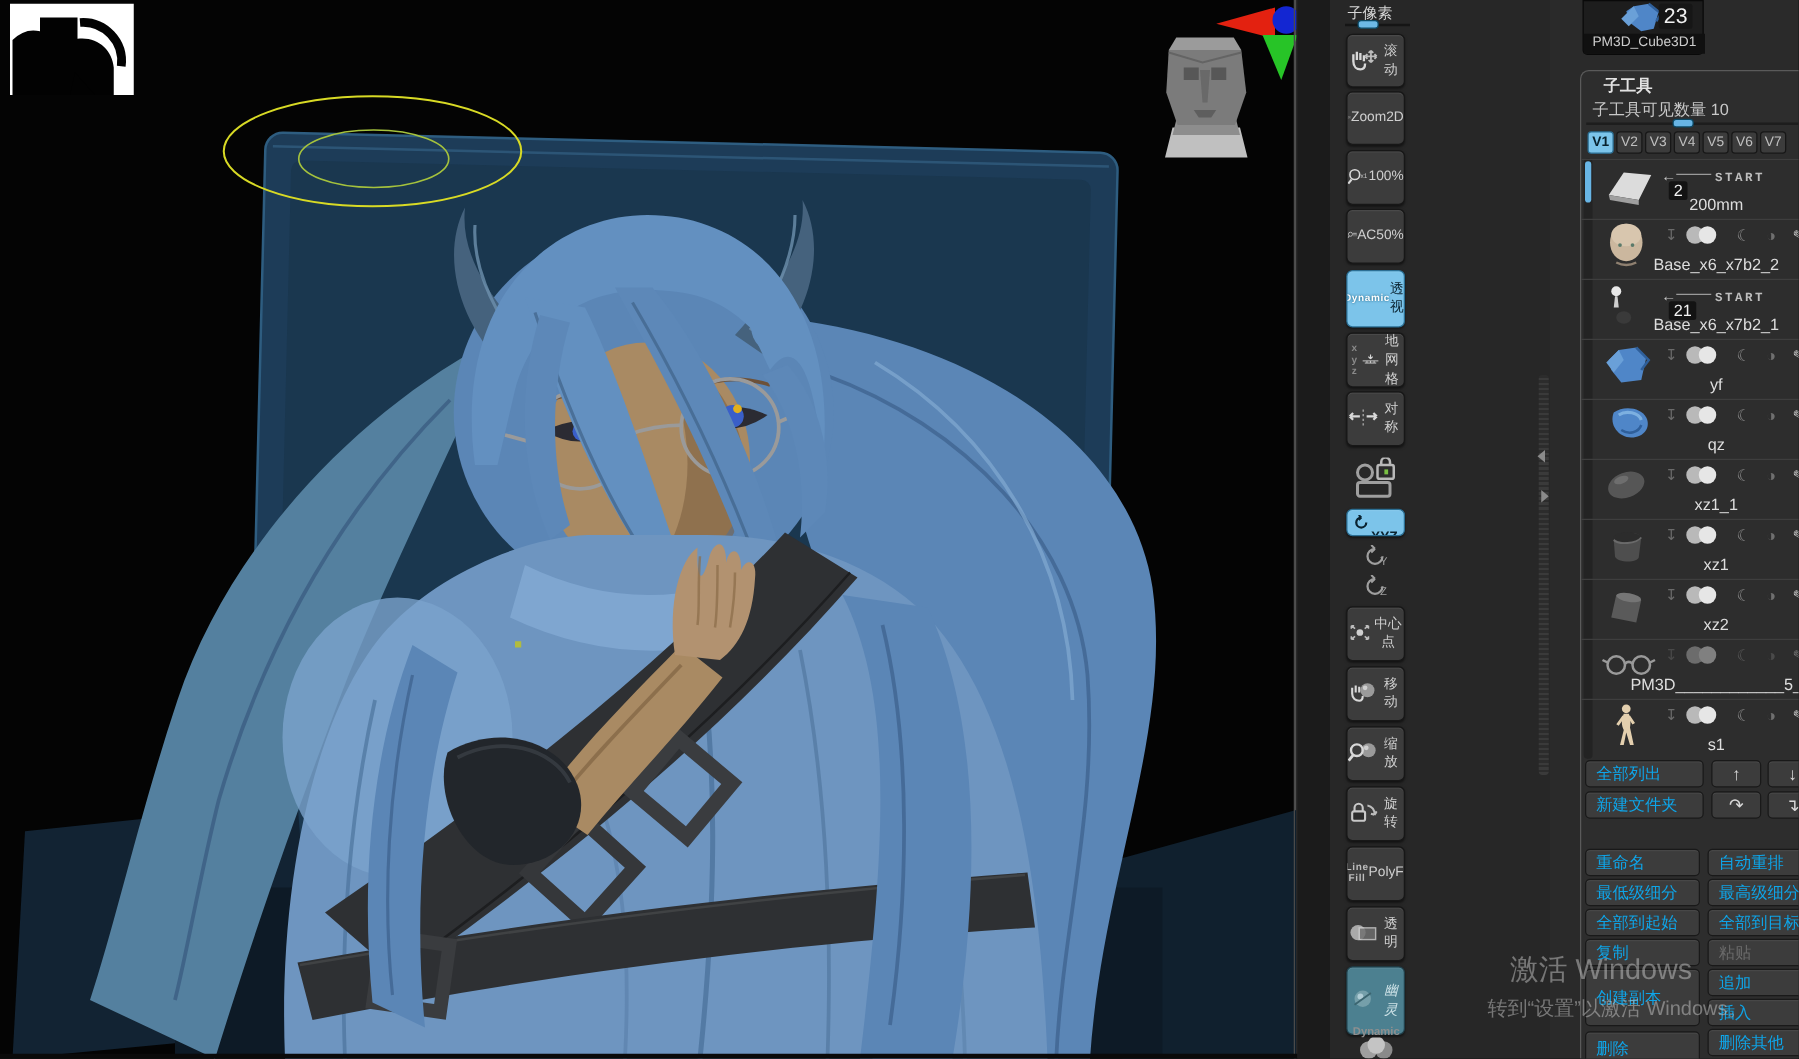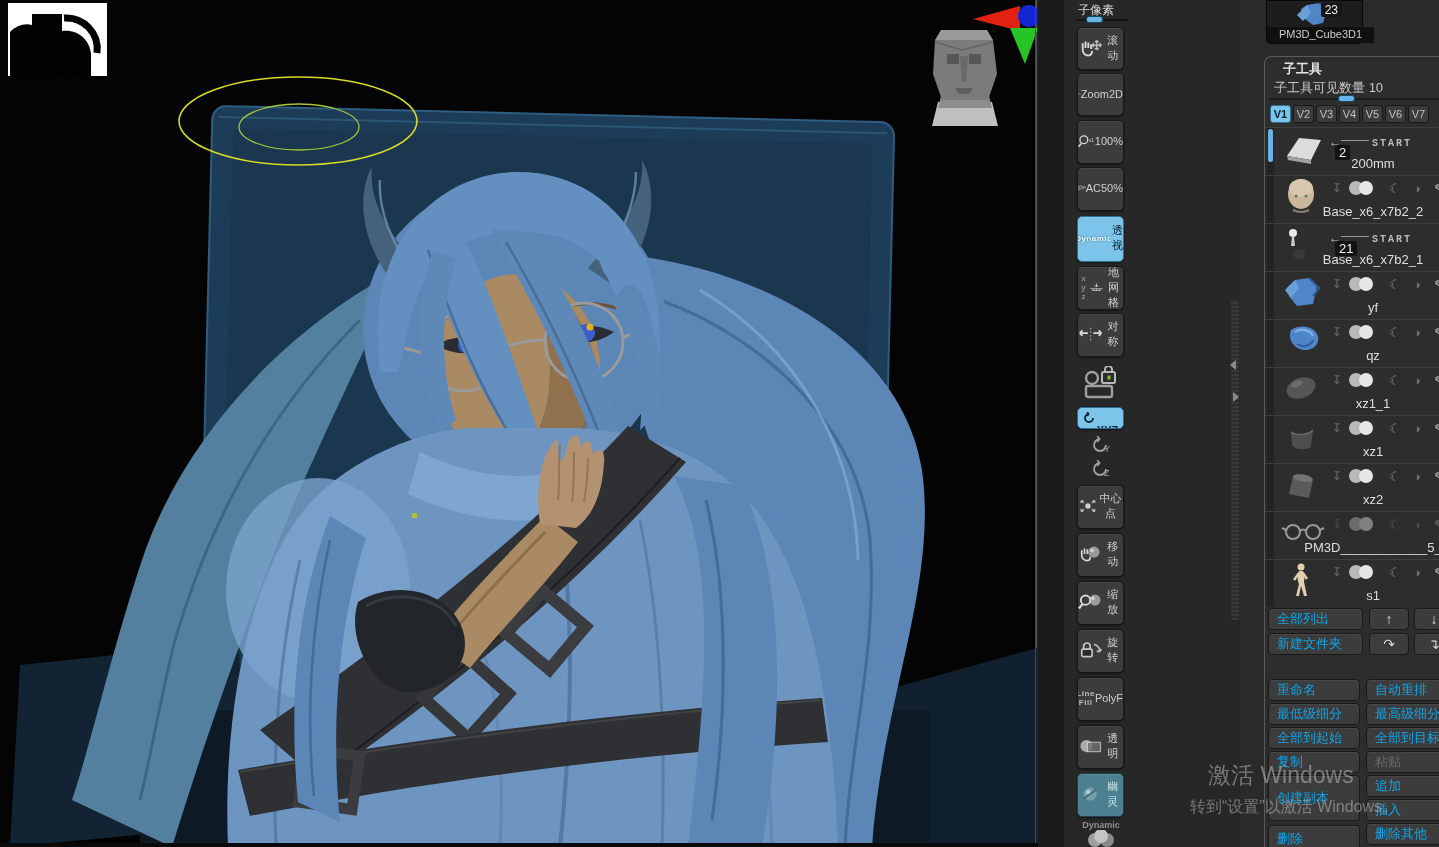--- a/index.html
+++ b/index.html
@@ -42,25 +42,25 @@
   }
   .vscroll-arrow { position:absolute; left:1230px; width:0; height:0; border-top:5px solid transparent; border-bottom:5px solid transparent; }
   
   #rightpanel { position:absolute; left:1240px; top:0; width:199px; height:847px; background:#2a2a2a; }
   #tool-thumb {
     position:absolute; left:26px; top:0; width:97px; height:44px;
     background:#1d1d1d; border:1px solid #090909; border-radius:0 0 4px 4px;
   }
   #tool-thumb .timg { position:absolute; left:0; top:0; width:95px; height:27px; overflow:hidden; }
   #tool-thumb .tbadge {
-    position:absolute; right:20px; top:2px; background:#161616; color:#f0f0f0;
-    font-size:12px; padding:0 4px; border-radius:2px;text-align:center;
+    position:absolute; right:8px; top:2px; background:#161616; color:#f0f0f0;
+    font-size:17px; padding:0 4px; border-radius:2px;text-align:center;
   }
   #tool-thumb .tname {
-    position:absolute; left:0; bottom:0; width:107px; height:16px; background:#101010;
+    position:absolute; left:0; bottom:0; width:97px; height:16px; background:#101010;
     color:#cccccc; font-size:11px; text-align:center; line-height:15px; white-space:nowrap;
   }
   #subtool-panel {
     position:absolute; left:24px; top:56px; width:200px; height:791px;
     background:#2d2d2d; border:1px solid #5a5a5a; border-bottom:none;
     border-radius:7px 7px 0 0;
   }
   #subtool-title { position:absolute; left:18px; top:3px; font-size:13px; font-weight:bold; color:#e2e2e2; }
   .vis-row { position:absolute; left:9px; top:22px; font-size:13px; color:#c8c8c8; }
   .vis-track { position:absolute; left:4px; top:41px; width:170px; height:2px; background:#1d1d1d; }
@@ -400,21 +400,21 @@
     </div>
 
     <div class="tbtn" style="top:725px;height:44px;">
       <svg width="26" height="17" viewBox="0 0 26 17">
         <circle cx="9" cy="8" r="6.5" fill="#bdbdbd" opacity=".85"></circle>
         <rect x="10" y="4" width="14" height="10" fill="#6e6e6e" opacity=".8" stroke="#d0d0d0" stroke-width="1.2"></rect>
       </svg>
       <span>透明</span>
     </div>
 
-    <div class="tbtn teal" style="top:773px;height:44px;color:#cfe3e8;">
+    <div class="tbtn teal" style="top:773px;height:55px;color:#cfe3e8;font-style:italic;">
       <svg width="26" height="17" viewBox="0 0 26 17">
         <circle cx="13" cy="8" r="7" fill="#7fa6b0" opacity=".8"></circle>
           <circle cx="11" cy="6" r="2.5" fill="#b7d2da" opacity=".9"></circle>
         <path d="M6,13 L20,3" stroke="#3c6570" stroke-width="1.6"></path>
       </svg>
       <span>幽灵</span>
     </div>
 
     <div class="minilabel" style="left:15px;top:820px;width:44px;font-size:9px;font-weight:bold;color:#8f8f8f;">Dynamic</div>
     <svg class="loneicon" style="left:22px;top:830px;" width="30" height="17" viewBox="0 0 30 17">

